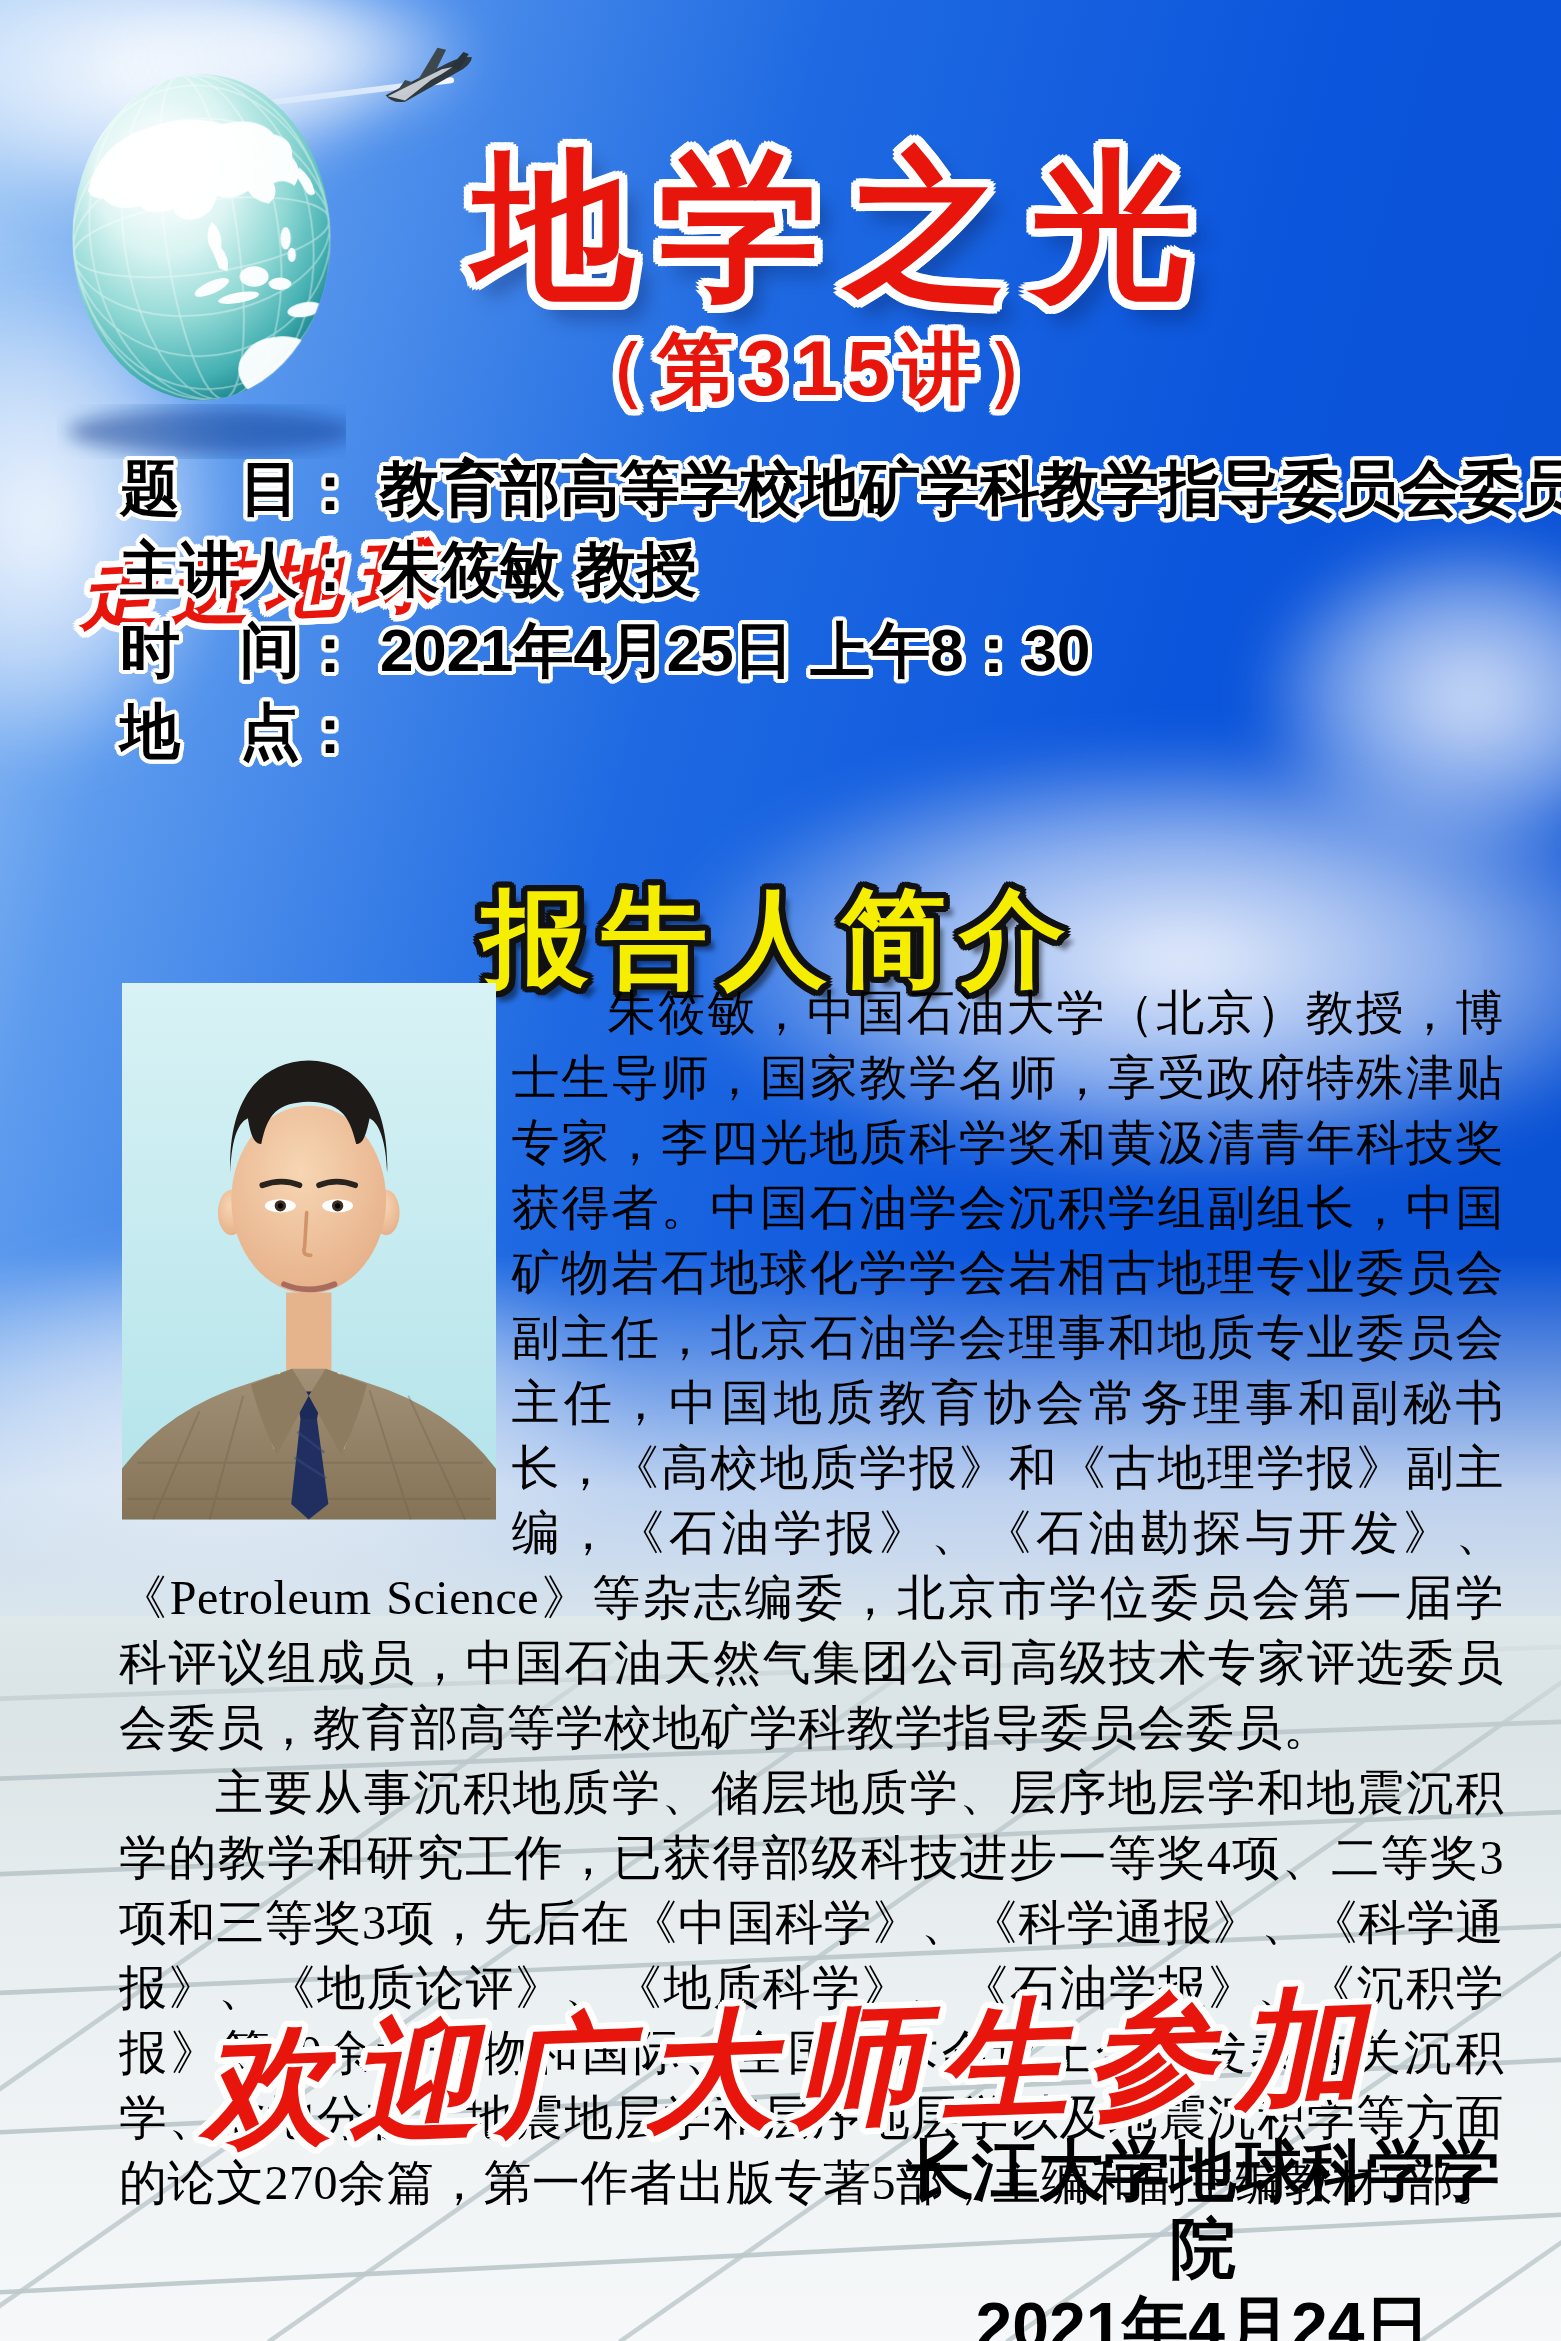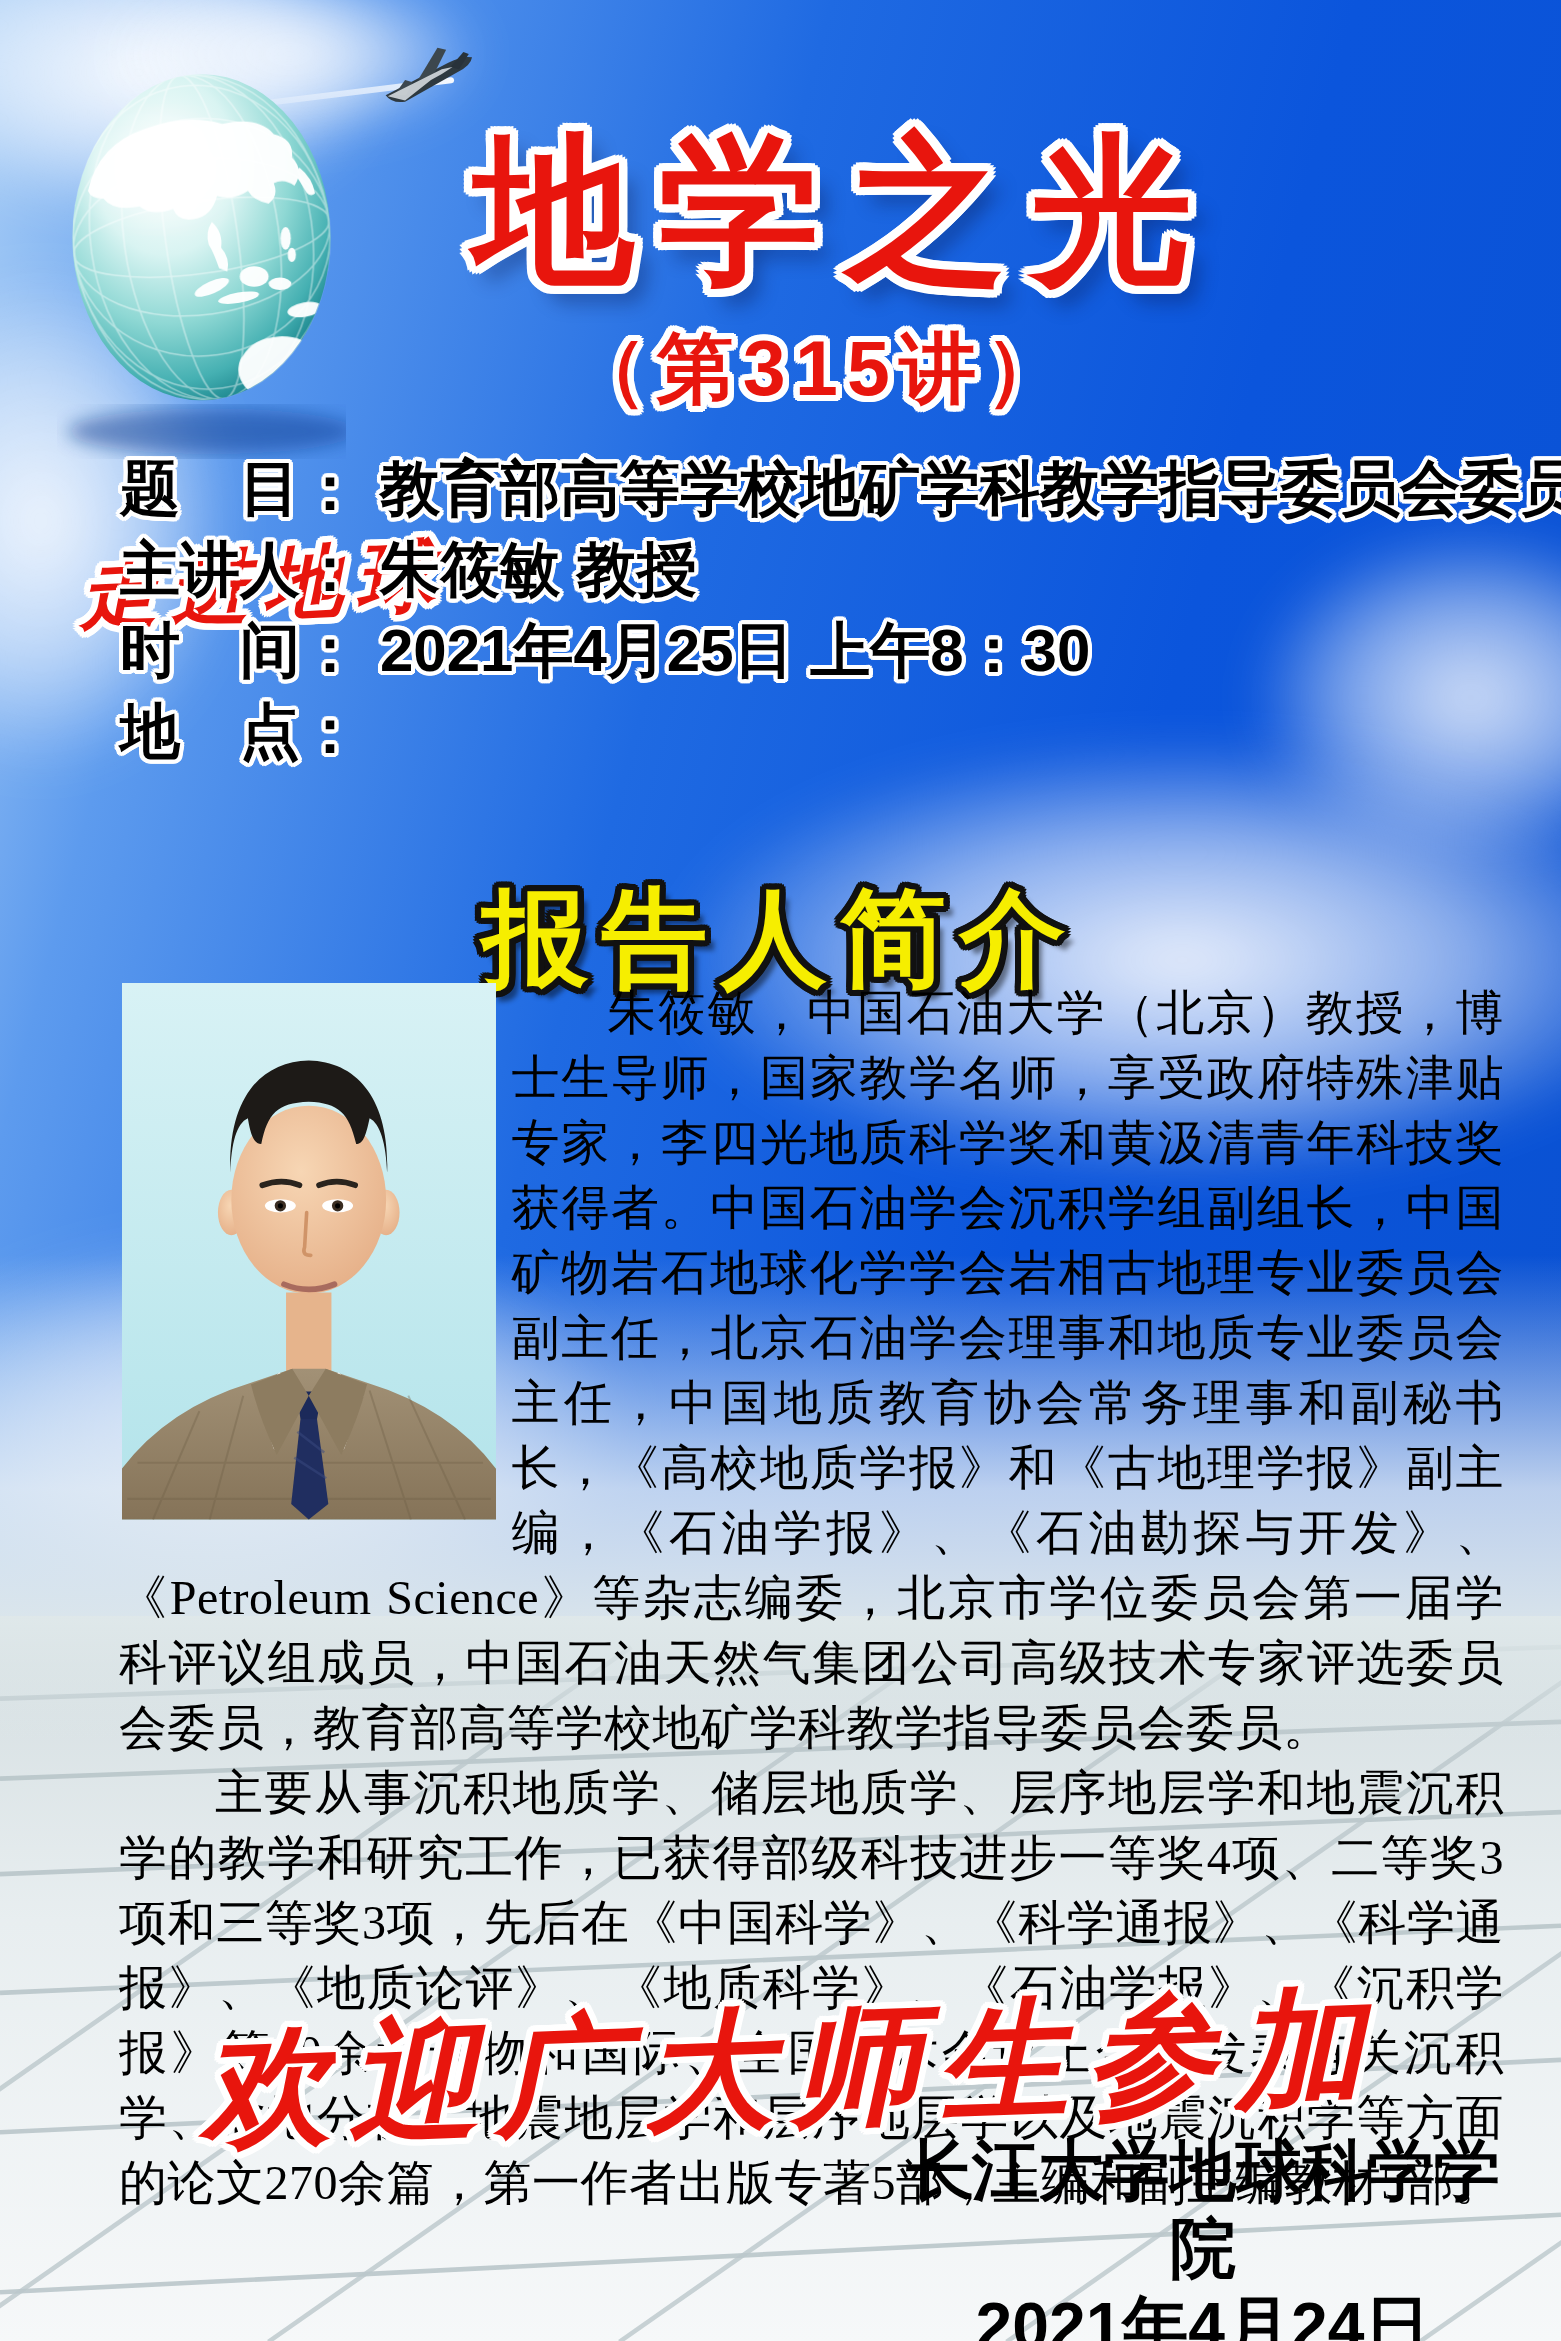--- a/index.html
+++ b/index.html
@@ -44,21 +44,21 @@
          9.3px 10.3px 5.2px rgba(0,0,0,.45);}
   
   #logo{position:absolute;left:57px;top:67px;width:289px;height:361px;}
   #plane{position:absolute;left:377px;top:39px;width:108px;height:88px;}
   #contrail{position:absolute;left:207px;top:92px;width:248px;height:5.7px;
             transform:rotate(-7deg);border-radius:3.1px;
             background:linear-gradient(90deg,rgba(255,255,255,0),rgba(255,255,255,.95));}
   #logo-caption{position:absolute;left:62px;top:533px;width:403px;text-align:center;
       font-size:78px;font-weight:900;font-style:italic;color:#e8150d;letter-spacing:14.5px;
       transform:rotate(-3deg);}
-  #title{position:absolute;left:129px;top:104px;width:1432px;text-align:center;
+  #title{position:absolute;left:129px;top:120px;width:1432px;text-align:center;
       font-size:161px;font-weight:900;color:#e8150d;letter-spacing:25px;}
   #lecture-no{position:absolute;left:129px;top:318px;width:1384px;text-align:center;
       font-size:77px;font-weight:900;color:#e8150d;letter-spacing:9.3px;}
   #details{position:absolute;left:120px;top:448px;width:1404px;
       font-size:60px;font-weight:900;color:#000;line-height:81px;}
   .drow{display:flex;white-space:pre;gap:20px;}
   .dlabel{flex:0 0 auto;}
   .dvalue{flex:0 0 auto;}
   #profile-heading{position:absolute;left:0;top:868px;width:1561px;text-align:center;
       font-size:106px;font-weight:900;color:#f6ee00;letter-spacing:13.4px;}

